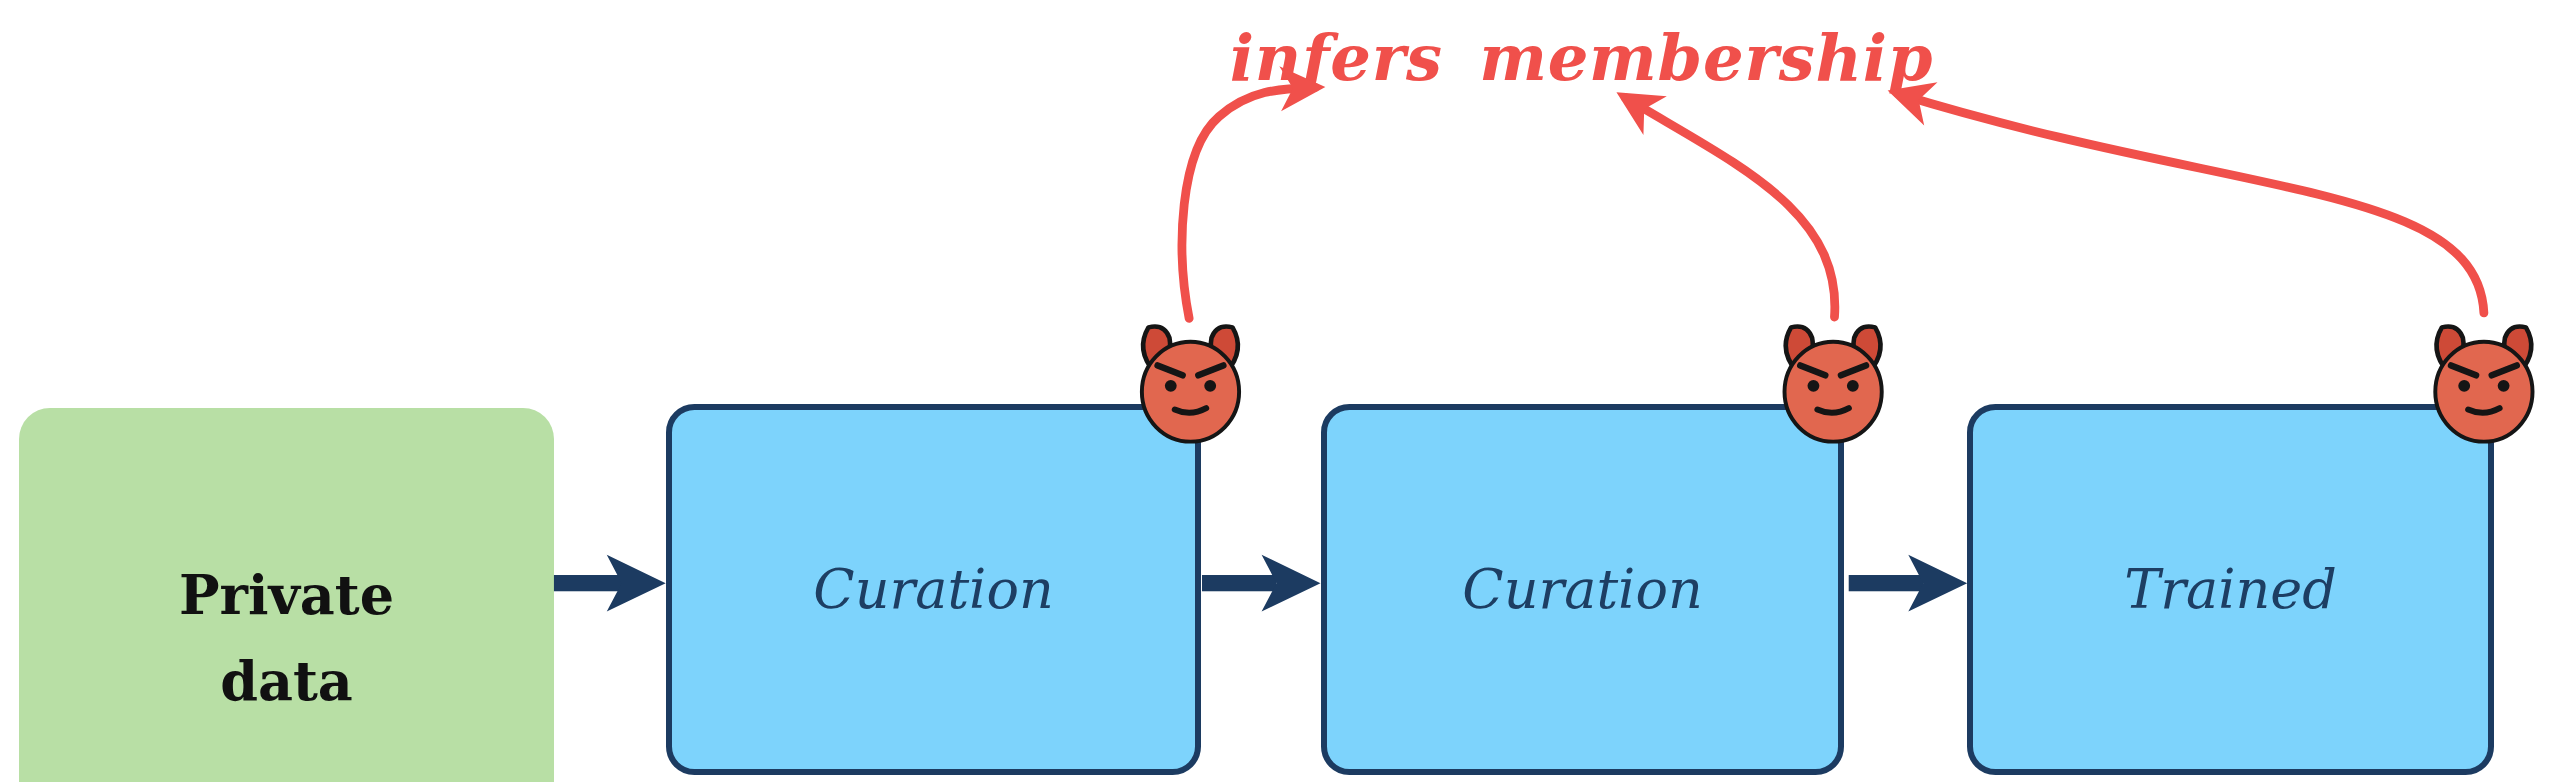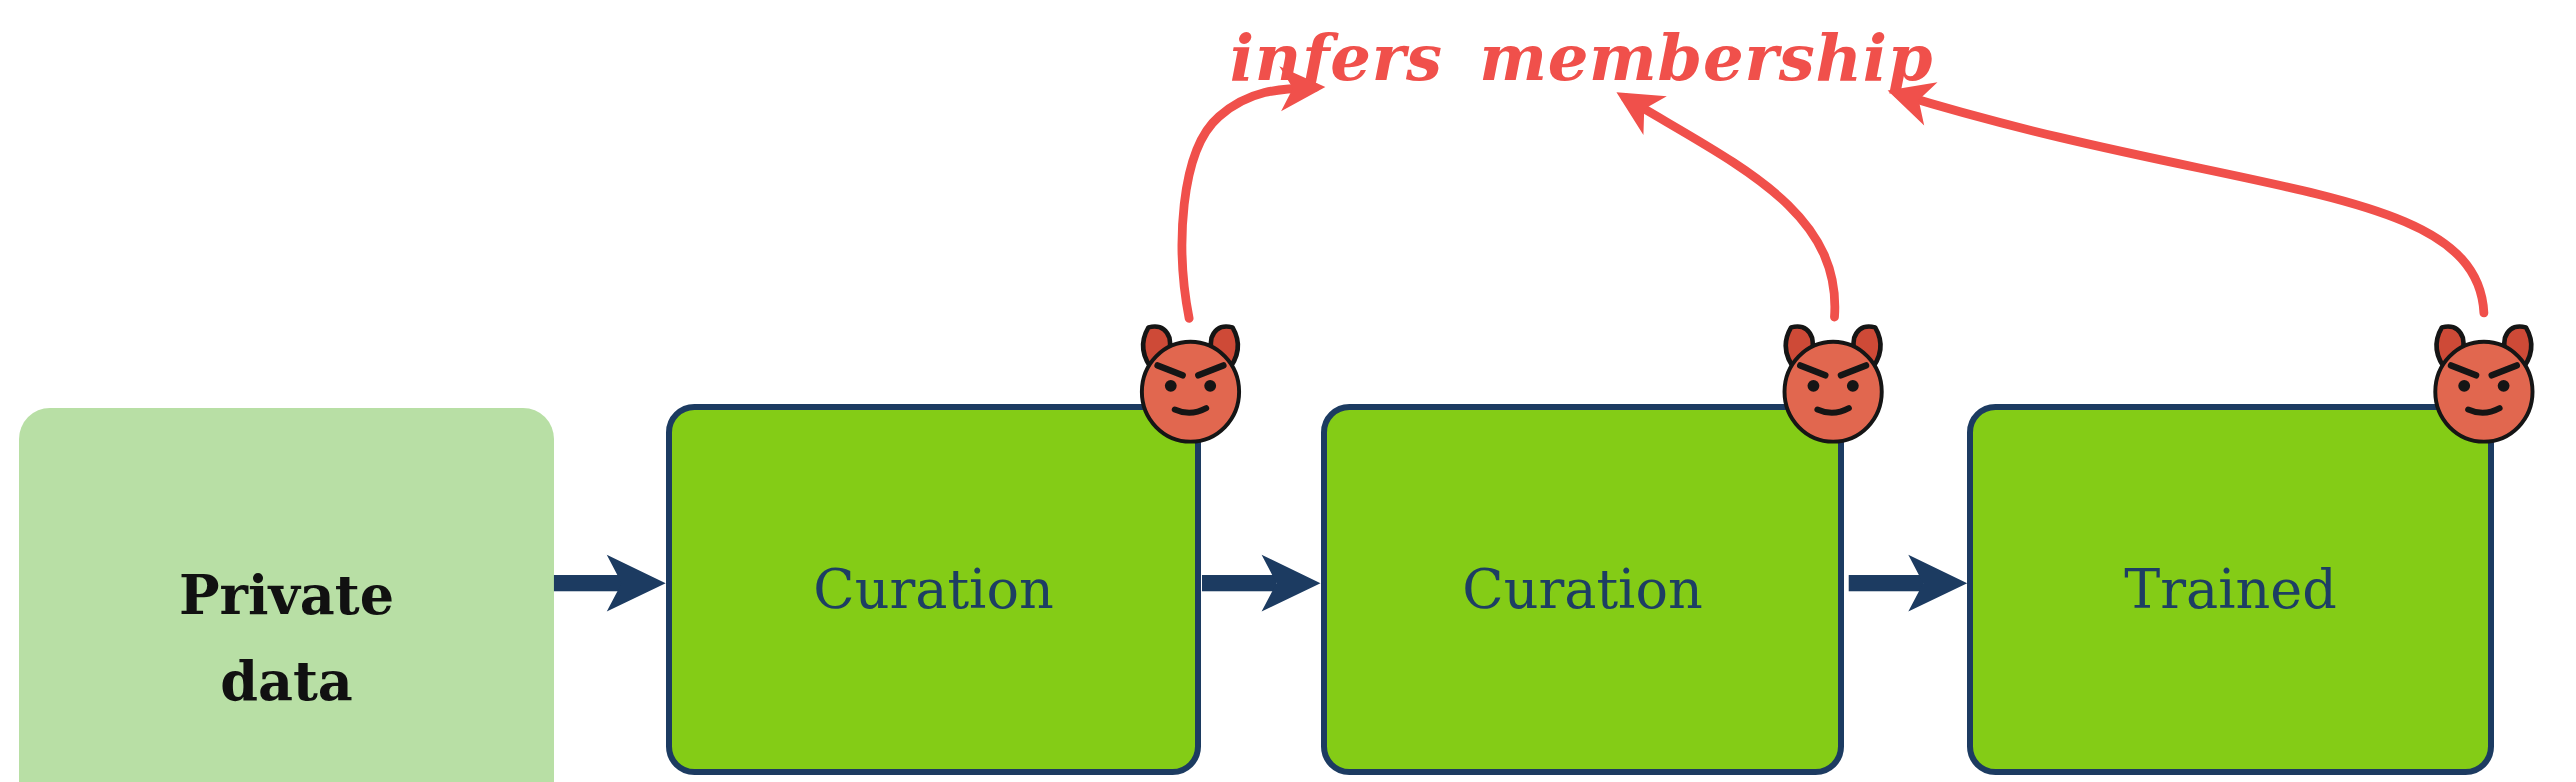--- a/index.html
+++ b/index.html
@@ -34,25 +34,26 @@
     left: 19px; top: 408px;
     width: 535px; height: 460px;
     background: #b8dfa5;
     border-radius: 31px;
     color: #111111;
     font-weight: bold;
   }
   .node-navy {
     top: 404px;
     width: 535px; height: 371px;
-    background: #84cc16;
+    background: #7dd3fc;
     border: 6.1px solid #1c3b61;
     border-radius: 28.4px;
     color: #1d3e63;
     font-weight: normal;
+    font-style: italic;
   }
   .node-navy.n1 { left: 666px;  }
   .node-navy.n2 { left: 1321px; width: 523px; }
   .node-navy.n3 { left: 1967px; width: 527px; gap: 14px; }
   .attack-label {
     position: absolute;
     left: 1324px; top: 13.5px;
     width: 515px; height: 88px;
     display: flex;
     align-items: center;

